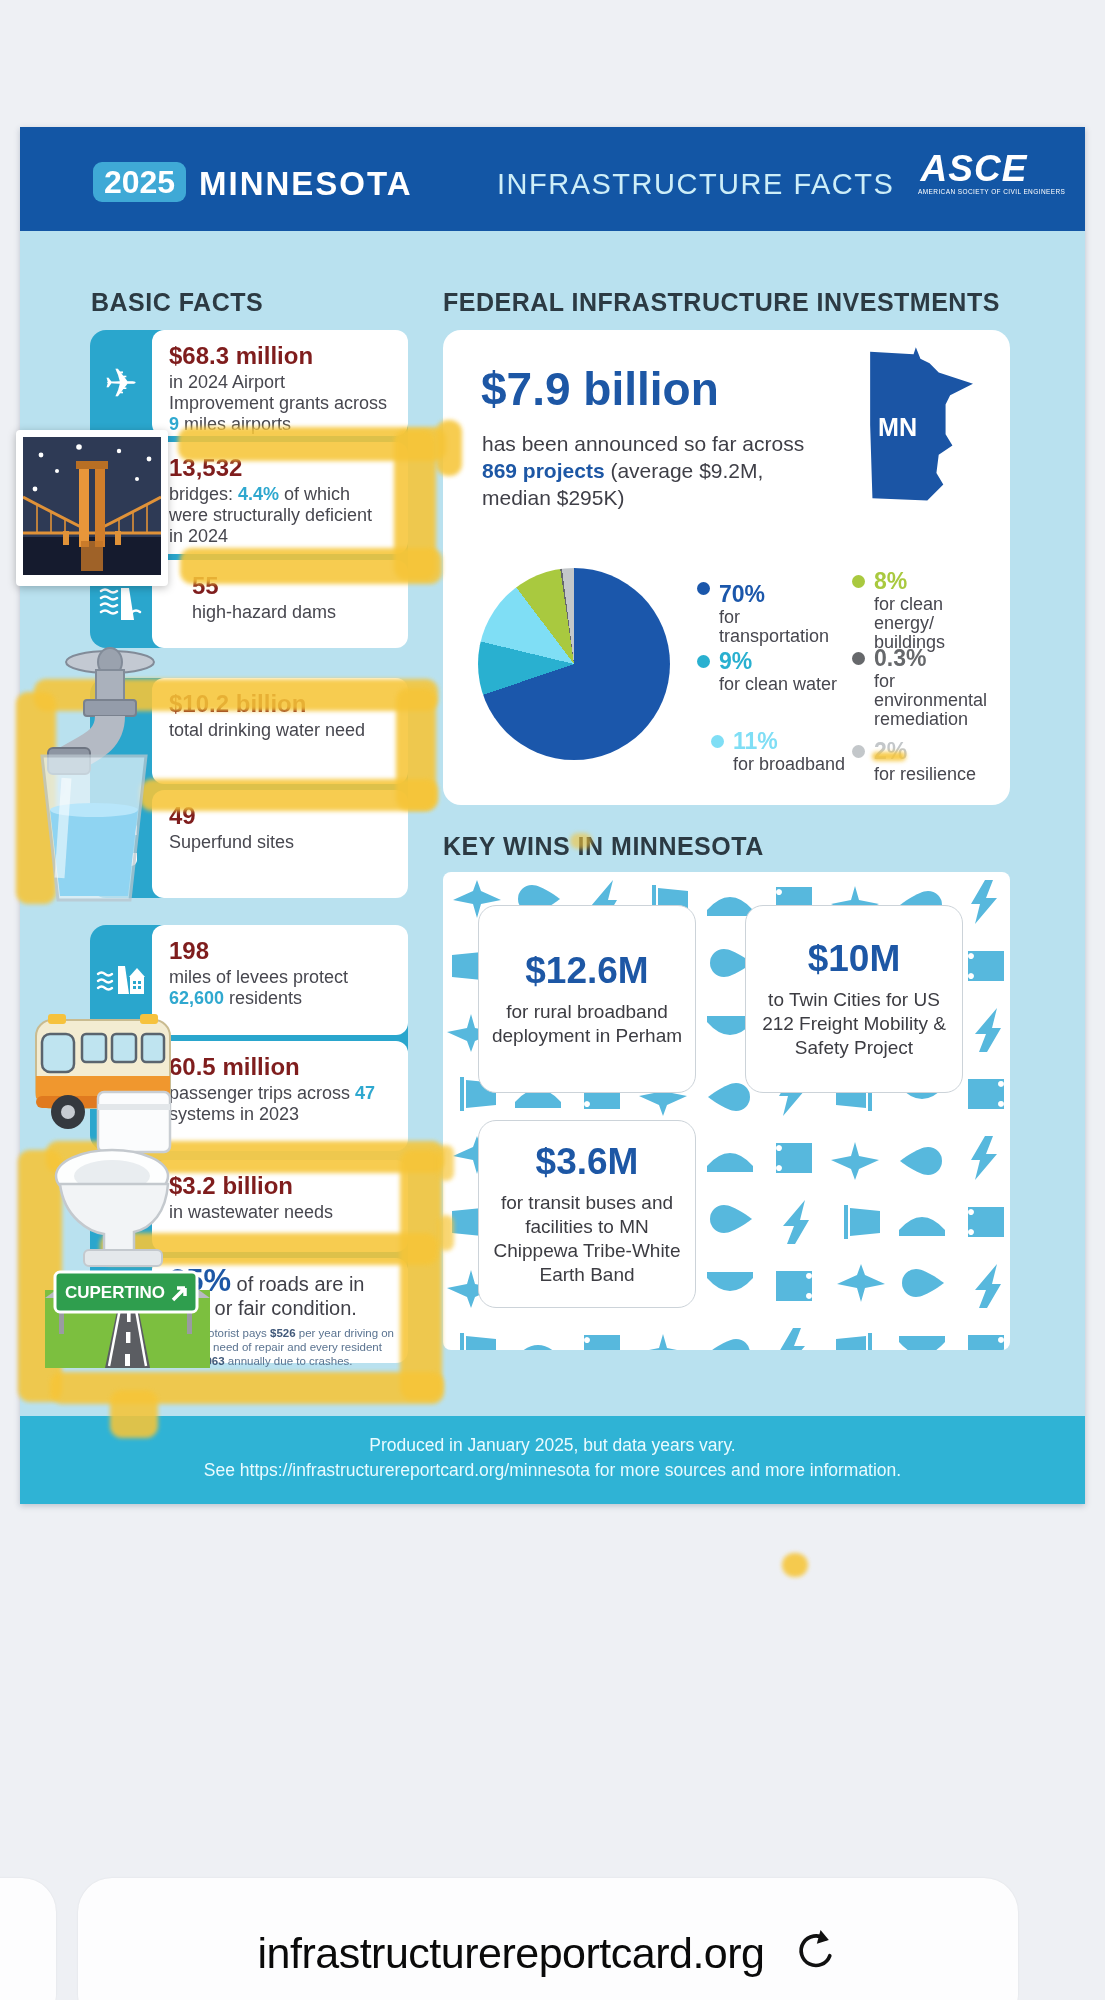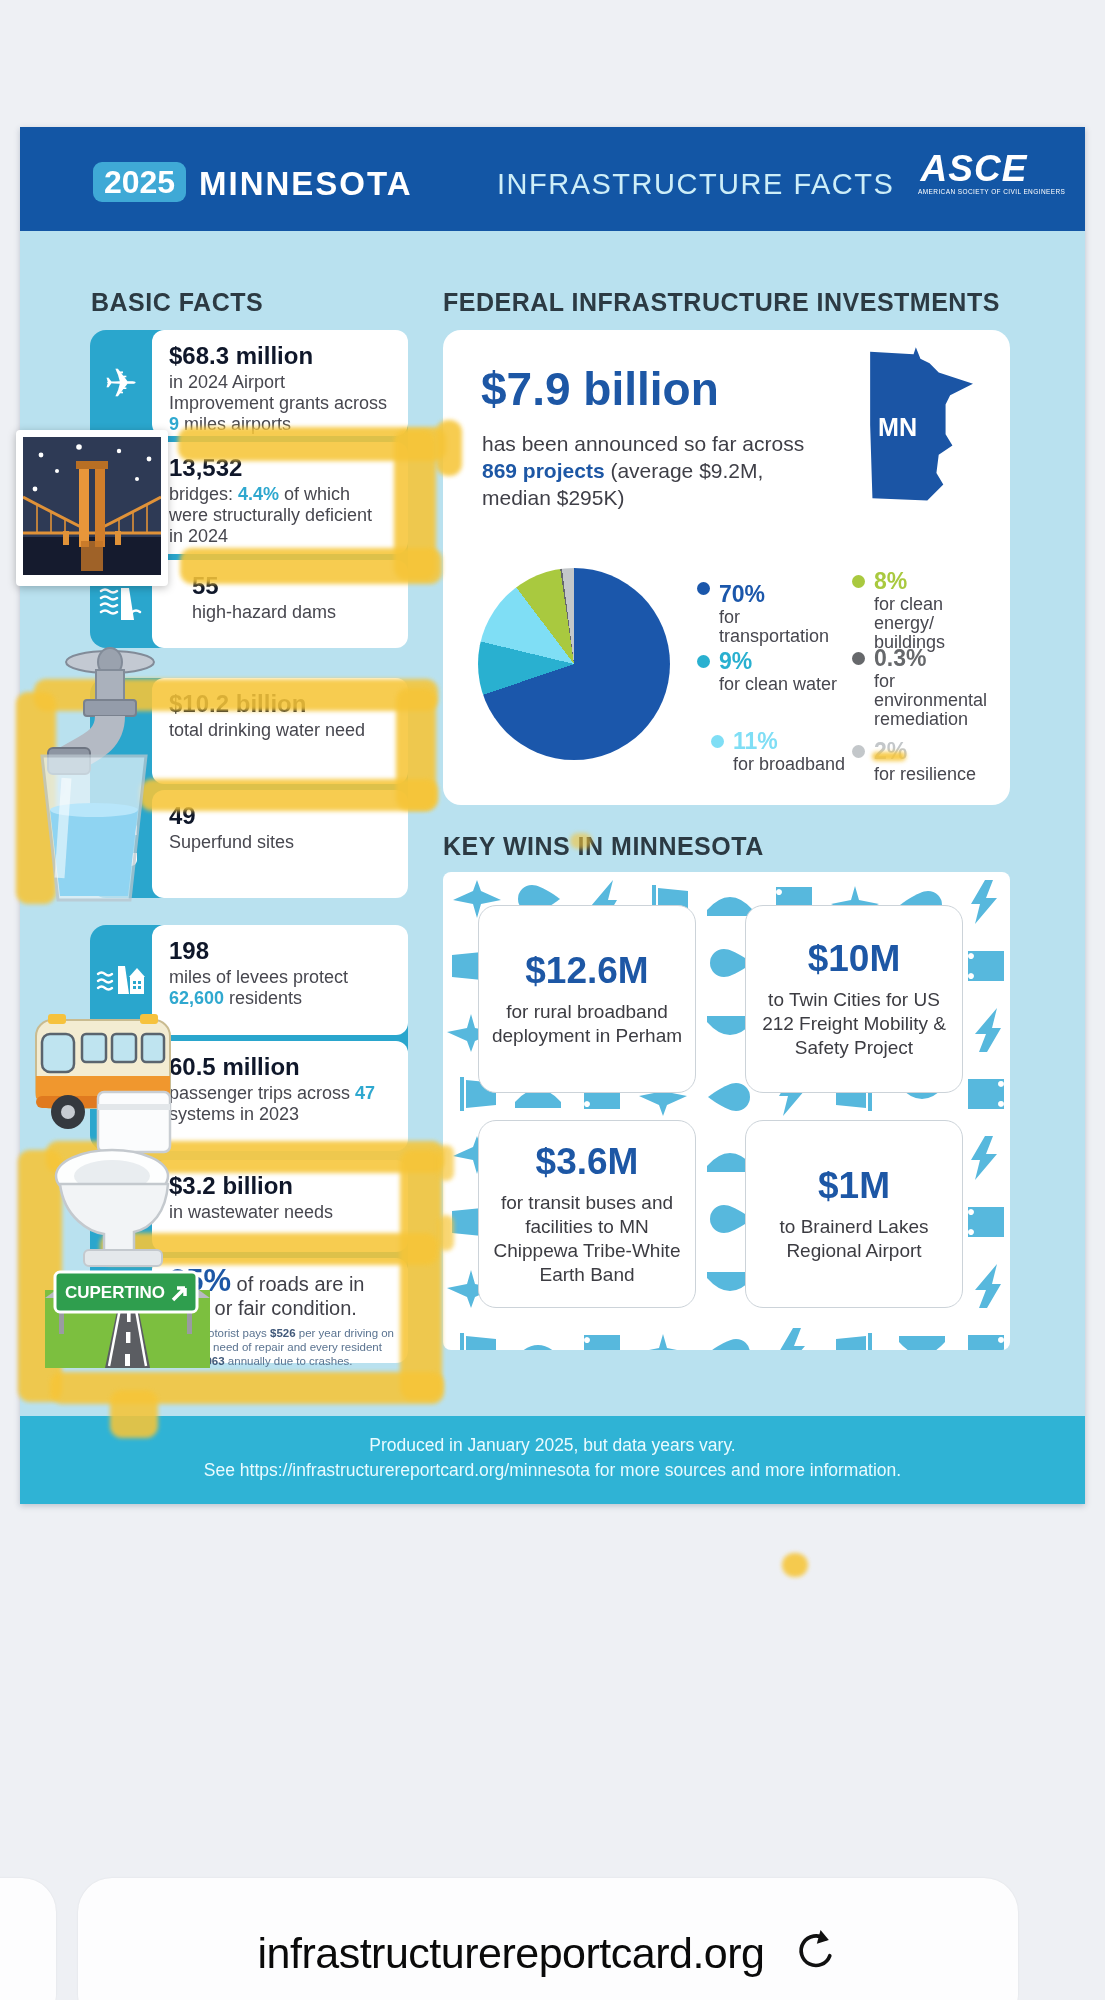--- a/index.html
+++ b/index.html
@@ -15,21 +15,21 @@
   #infra-title{left:497px;top:168px;color:#cdeef8;font-size:29px;font-weight:400;letter-spacing:1.5px;z-index:3;}
   #asce{left:918px;top:150px;width:112px;text-align:center;color:#fff;z-index:3;}
   #asce .logo{font-size:37px;font-weight:900;font-style:italic;letter-spacing:1px;line-height:38px;}
   #asce .tag{font-size:6.5px;letter-spacing:.4px;white-space:nowrap;}
 
   .section-title{color:#2c3a43;font-size:25px;font-weight:800;letter-spacing:.5px;z-index:3;}
 
   
   .group{position:absolute;background:#2aa6cd;border-radius:16px;z-index:3;}
   .fact-card{position:absolute;left:62px;right:0;background:#fff;border-radius:12px;padding:13px 12px 10px 17px;}
-  .fc-value{color:#0f172a;font-size:24px;font-weight:bold;line-height:26px;}
+  .fc-value{color:#7f1d1d;font-size:24px;font-weight:bold;line-height:26px;}
   .fc-body{color:#47474f;font-size:18px;line-height:21px;margin-top:3px;width:222px;}
   .fc-accent{color:#2fa8cf;font-weight:bold;}
   .icon-slot{position:absolute;left:0;width:62px;display:flex;align-items:center;justify-content:center;color:#fff;}
   .roads-big{color:#1d57a5;font-size:31px;font-weight:bold;line-height:28px;}
   .roads-rest{color:#3f3f47;font-size:20px;line-height:24px;}
   .fine-print{color:#5a7390;font-size:11.5px;line-height:14px;margin-top:6px;width:230px;}
   .fine-print b{color:#41597a;}
 
   
   #federal-card{left:443px;top:330px;width:567px;height:475px;background:#fff;border-radius:18px;z-index:3;}
@@ -310,24 +310,20 @@
     <div class="kw-desc">for rural broadband deployment in Perham</div>
   </div>
   <div class="kw-card" style="left:745px;top:905px;">
     <div class="kw-amount">$10M</div>
     <div class="kw-desc">to Twin Cities for US 212 Freight Mobility &amp; Safety Project</div>
   </div>
   <div class="kw-card" style="left:478px;top:1120px;">
     <div class="kw-amount">$3.6M</div>
     <div class="kw-desc">for transit buses and facilities to MN Chippewa Tribe-White Earth Band</div>
   </div>
-  <div class="kw-card" style="left:745px;top:1120px;">
-    <div class="kw-amount">$1M</div>
-    <div class="kw-desc">to Brainerd Lakes Regional Airport</div>
-  </div>
 
   <div class="abs" id="poster-footer">
     <div>Produced in January 2025, but data years vary.</div>
     <div>See https://infrastructurereportcard.org/minnesota for more sources and more information.</div>
   </div>
 
   <div class="hl" style="left:178px;top:427px;width:268px;height:34px;"></div>
   <div class="hl" style="left:394px;top:430px;width:42px;height:150px;"></div>
   <div class="hl" style="left:180px;top:548px;width:262px;height:36px;"></div>
   <div class="hl" style="left:34px;top:679px;width:404px;height:32px;"></div>

